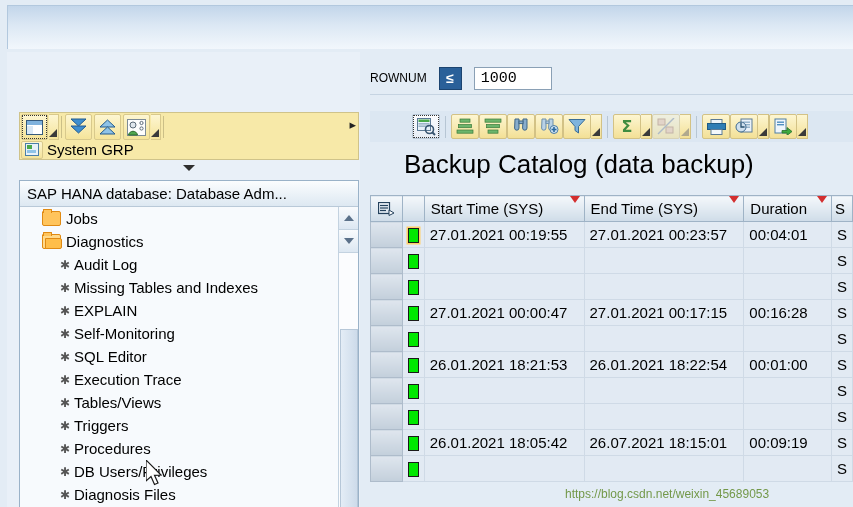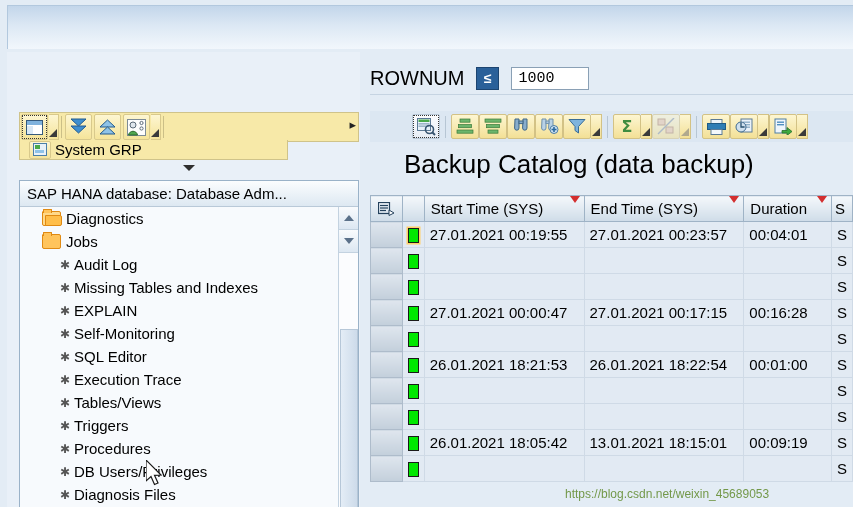--- a/index.html
+++ b/index.html
@@ -51,22 +51,22 @@
 
   .tb-row {
     position: absolute;
     box-sizing: border-box;
     background: #f7e9a8;
     border: 1px solid #cfc38a;
     display: flex;
     align-items: center;
   }
   .tb-row1 { left: 12px; top: 60px; width: 340px; height: 30px; }
-  .tb-row2 { left: 12px; top: 88px; width: 269px; height: 20px;
-             border-top: none; overflow: hidden; padding-left: 8px; }
+  .tb-row2 { left: 12px; top: 88px; width: 340px; height: 20px;
+             border-top: none; overflow: hidden; }
 
   .tbtn {
     width: 27px; height: 26px;
     background: linear-gradient(to bottom, #fdf6d2, #f5e49a);
     border: 1px solid #d8c98c;
     border-radius: 2px;
     margin: 0 1px;
     position: relative;
     flex: 0 0 auto;
     display: flex;
@@ -252,21 +252,21 @@
 
   .rownum-bar {
     position: absolute;
     left: 8px; top: 10px;
     width: 483px; height: 33px;
     display: flex; align-items: center;
     border-bottom: 1px solid #c6d4e2;
     box-sizing: border-box;
   }
   .rownum-label {
-    font-size: 20px; color: #000; margin-right: 12px;
+    font-size: 12px; color: #000; margin-right: 12px;
   }
   .op-btn {
     width: 23px; height: 23px;
     background: #2a6099;
     border: 1px solid #1c4470;
     color: #fff;
     font-size: 14px; font-weight: bold;
     display:flex; align-items:center; justify-content:center;
     box-sizing: border-box;
     margin-right: 12px;
@@ -493,29 +493,29 @@
     </div>
 
     <div class="tb-dropdown-arrow"></div>
 
     <div class="tree-box">
       <div class="tree-header">SAP HANA database: Database Adm...</div>
 
       <div class="tree-body">
 
         <div class="tnode tw-1">
+          <span class="tw-toggle collapsed"></span>
+          <span class="folder"></span>
+          <span class="lbl">Jobs</span>
+        </div>
+
+        <div class="tnode tw-1">
           <span class="tw-toggle expanded"></span>
           <span class="folder open"></span>
           <span class="lbl">Diagnostics</span>
-        </div>
-
-        <div class="tnode tw-1">
-          <span class="tw-toggle collapsed"></span>
-          <span class="folder"></span>
-          <span class="lbl">Jobs</span>
         </div>
 
         <div class="tnode tw-2">
           <span class="leafdot">✱</span>
           <span class="lbl">Audit Log</span>
         </div>
         <div class="tnode tw-2">
           <span class="leafdot">✱</span>
           <span class="lbl">Missing Tables and Indexes</span>
         </div>
@@ -811,21 +811,21 @@
             <td class="dcell w-dur"></td>
             <td class="dcell w-tail">S</td>
           </tr>
 
           <tr>
             <td class="rowsel-cell"></td>
             <td class="statusled-cell">
               <span class="led"></span>
             </td>
             <td class="dcell w-start">26.01.2021 18:05:42</td>
-            <td class="dcell w-end">13.01.2021 18:15:01</td>
+            <td class="dcell w-end">26.07.2021 18:15:01</td>
             <td class="dcell w-dur">00:09:19</td>
             <td class="dcell w-tail">S</td>
           </tr>
 
           <tr>
             <td class="rowsel-cell"></td>
             <td class="statusled-cell">
               <span class="led"></span>
             </td>
             <td class="dcell w-start"></td>

